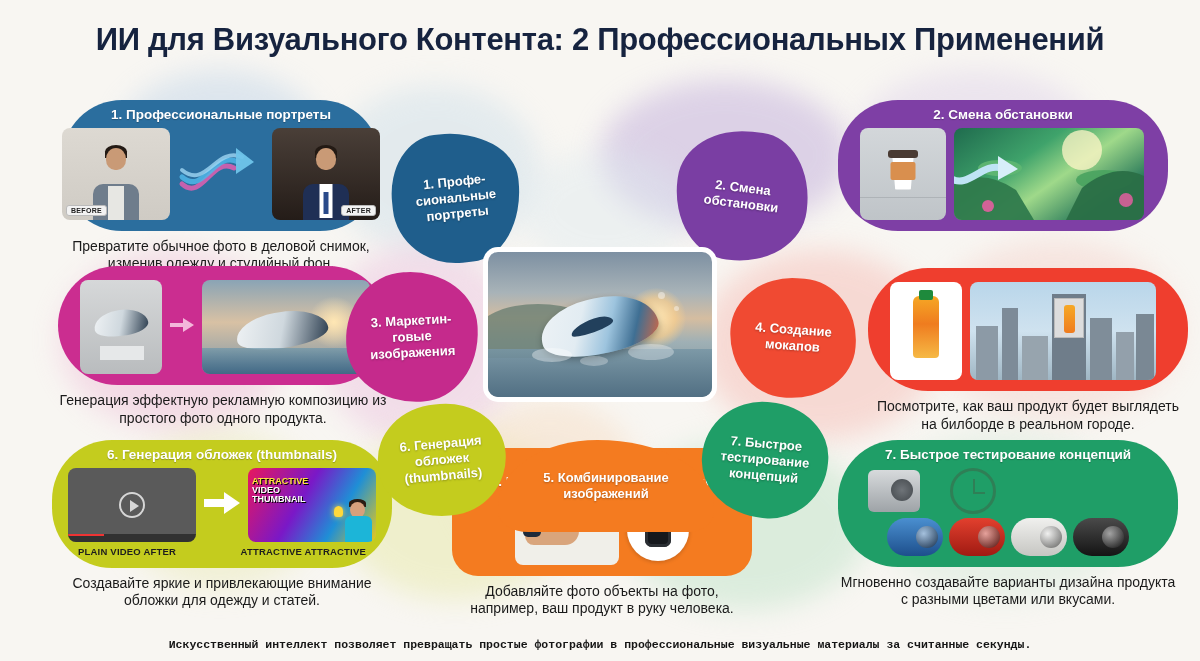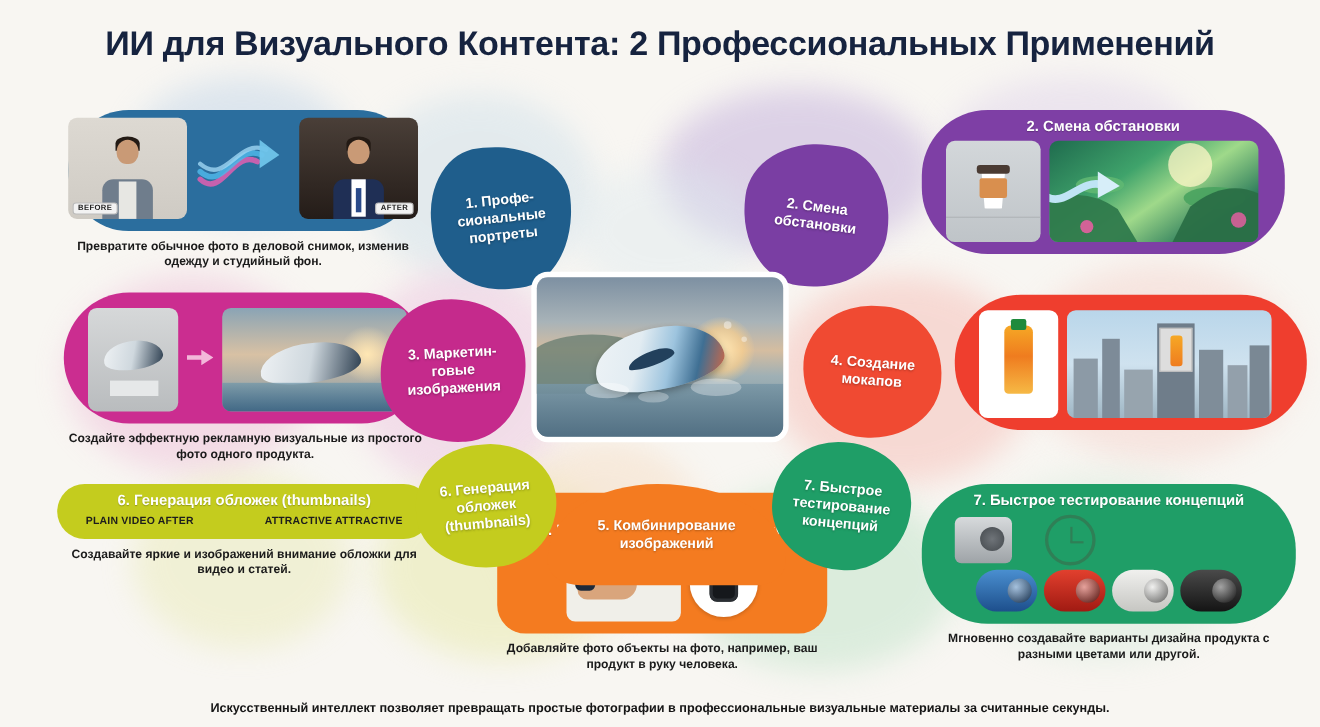--- a/index.html
+++ b/index.html
@@ -50,21 +50,21 @@
   }
   .pill-title {
     text-align: center; color: #fff;
     font-size: 13.5px; font-weight: bold;
     margin-bottom: 5px; line-height: 1.15;
     text-shadow: 0 1px 1px rgba(0,0,0,.25);
   }
   .pill-media { display: flex; gap: 8px; align-items: center; justify-content: center; }
   .caption {
     text-align: center; margin-top: 7px;
-    font-size: 11px; font-weight: bold;
+    font-size: 14px; font-weight: normal;
     color: #1a1a1a; line-height: 1.28;
   }
 
   
   .thumb { border-radius: 8px; overflow: hidden; position: relative; flex: none; background:#ddd;}
   .thumb.sq { width: 74px; height: 92px; }
 
   
   #card1 { left: 62px;  top: 100px; width: 318px; }
   #card1 .pill { background: #2b6e9e; }
@@ -237,21 +237,21 @@
 
   .sublabel { display:flex; justify-content:space-between; margin-top:4px; padding:0 4px;}
   .sublabel span { font-size:9.5px; font-weight:bold; color:#1d1d1d; letter-spacing:.2px;}
 
   
   .footer {
     position: absolute; left: 0; bottom: 8px; width: 1200px;
     text-align: center;
     font-size: 11.5px; font-weight: bold; color: #151515; line-height: 1.5;
   }
-  .footer div { white-space: nowrap; }
+  .footer div { white-space: nowrap; font-family: Liberation Mono, monospace; }
 </style>
 </head>
 <body>
 
 <div class="bg-layer">
   <div class="blob b1"></div>
     <div class="blob b2"></div>
     <div class="blob b3"></div>
   <div class="blob b4"></div>
     <div class="blob b5"></div>
@@ -263,20 +263,21 @@
     <div class="blob b11"></div>
     <div class="blob b12"></div>
   <div class="blob b13"></div>
     <div class="blob b14"></div>
 </div>
 
 <div class="title">ИИ для Визуального Контента: 2 Профессиональных Применений</div>
 
 <div class="card" id="card1">
   <div class="pill">
+    <div class="pill-title">1. Профессиональные портреты</div>
     <div class="pill-media">
       <div class="thumb sq m-port-a" style="width:108px;height:92px;">
         <div class="face hair"></div>
           <div class="face head"></div>
         <div class="face torso-casual"></div>
         <div class="badge l">BEFORE</div>
       </div>
       <div class="arrow-swirl">
         <svg width="86" height="60" viewBox="0 0 86 60">
           <path d="M4 40 C24 58 34 12 56 24" stroke="#e05fb0" stroke-width="5" fill="none" stroke-linecap="round" opacity=".85"></path>
@@ -338,21 +339,21 @@
             <path d="M0 5 H13 V0 L24 7 L13 14 V9 H0 Z" fill="#f3b7da"></path>
           </svg>
       </div>
       <div class="thumb m-shoe-b" style="width:168px;height:94px;">
         <div style="position:absolute;right:10px;top:16px;width:52px;height:52px;border-radius:50%;background:radial-gradient(circle,#ffe7b4,rgba(255,210,140,0) 70%);"></div>
         <div class="mini-shoe" style="left:34px;top:32px;width:92px;height:36px;"></div>
         <div style="position:absolute;left:0;bottom:0;width:100%;height:26px;background:linear-gradient(rgba(110,150,170,.7),rgba(60,100,130,.9));"></div>
       </div>
     </div>
   </div>
-  <div class="caption">Создайте эффектную рекламную визуальные из простого фото одного продукта.</div>
+  <div class="caption">Генерация эффектную рекламную композицию из простого фото одного продукта.</div>
 </div>
 
 <div class="card" id="card4">
   <div class="pill" style="padding-top:14px;">
     <div class="pill-media" style="justify-content:flex-start;">
       <div class="thumb m-bot-a" style="width:72px;height:98px;">
         <div class="bottle"></div>
           <div class="bottle-cap"></div>
       </div>
       <div class="thumb m-city" style="width:186px;height:98px;">
@@ -362,62 +363,87 @@
         <div class="bld" style="left:120px;width:22px;height:62px;background:#7f8d99;"></div>
         <div class="bld" style="left:146px;width:18px;height:48px;background:#93a0ab;"></div>
         <div class="bld" style="left:166px;width:18px;height:66px;background:#7a8894;"></div>
         <div class="bld" style="left:82px;width:34px;height:86px;background:#6f7d8a;"></div>
         <div class="billboard" style="left:84px;top:16px;width:30px;height:40px;background:#ddd;">
           <div style="position:absolute;left:9px;top:6px;width:11px;height:28px;border-radius:3px;background:linear-gradient(#f6a825,#ef7c1f);"></div>
         </div>
       </div>
     </div>
   </div>
+  <div class="caption">Посмотрите, как ваш продукт будет выглядеть на билборде в реальном городе.</div>
 </div>
 
 <div class="card" id="card5">
   <div class="pill" style="padding-top:26px;">
     <div class="pill-title">5. Комбинирование изображений</div>
     <div class="pill-media">
       <div class="thumb m-hand" style="width:104px;height:70px;">
         <div class="hand"></div>
           <div class="watch"></div>
       </div>
       <div class="circ-watch"></div>
     </div>
   </div>
   <div class="caption">Добавляйте фото объекты на фото, например, ваш продукт в руку человека.</div>
 </div>
 
 <div class="card" id="card6">
   <div class="pill">
     <div class="pill-title">6. Генерация обложек (thumbnails)</div>
+    <div class="pill-media">
+      <div class="thumb m-plain" style="width:128px;height:74px;">
+        <div class="playbtn"></div>
+          <div class="ytbar"></div>
+      </div>
+      <div style="flex:none;width:36px;">
+        <svg width="36" height="22" viewBox="0 0 36 22">
+            <path d="M0 7 H20 V0 L36 11 L20 22 V15 H0 Z" fill="#fff"></path>
+          </svg>
+      </div>
+      <div class="thumb m-thumb" style="width:128px;height:74px;">
+        <div class="thumb-txt">
+          <b>ATTRACTIVE</b>
+          <b class="w">VIDEO</b>
+          <b class="w">THUMBNAIL</b>
+        </div>
+        <div class="thumb-person">
+          <div class="bulb"></div>
+            <div class="tp-hair"></div>
+            <div class="tp-head"></div>
+            <div class="tp-body"></div>
+        </div>
+      </div>
+    </div>
     <div class="sublabel">
       <span>PLAIN VIDEO AFTER</span>
       <span>ATTRACTIVE ATTRACTIVE</span>
     </div>
   </div>
-  <div class="caption">Создавайте яркие и изображений внимание обложки для видео и статей.</div>
+  <div class="caption">Создавайте яркие и привлекающие внимание обложки для одежду и статей.</div>
 </div>
 
 <div class="card" id="card7">
   <div class="pill">
     <div class="pill-title">7. Быстрое тестирование концепций</div>
     <div class="pill-media" style="justify-content:flex-start;gap:30px;padding-left:8px;">
       <div class="m-speaker-old"></div>
       <div class="clock"></div>
     </div>
     <div class="pill-media" style="gap:6px;margin-top:4px;">
       <div class="spk blue"></div>
       <div class="spk red"></div>
       <div class="spk white"></div>
       <div class="spk black"></div>
     </div>
   </div>
-  <div class="caption">Мгновенно создавайте варианты дизайна продукта с разными цветами или другой.</div>
+  <div class="caption">Мгновенно создавайте варианты дизайна продукта с разными цветами или вкусами.</div>
 </div>
 
 <div class="petal" id="petal1">
   <span>1. Профе-сиональные портреты</span>
 </div>
 <div class="petal" id="petal2">
   <span>2. Смена обстановки</span>
 </div>
 <div class="petal" id="petal3">
   <span>3. Маркетин-говые изображения</span>

